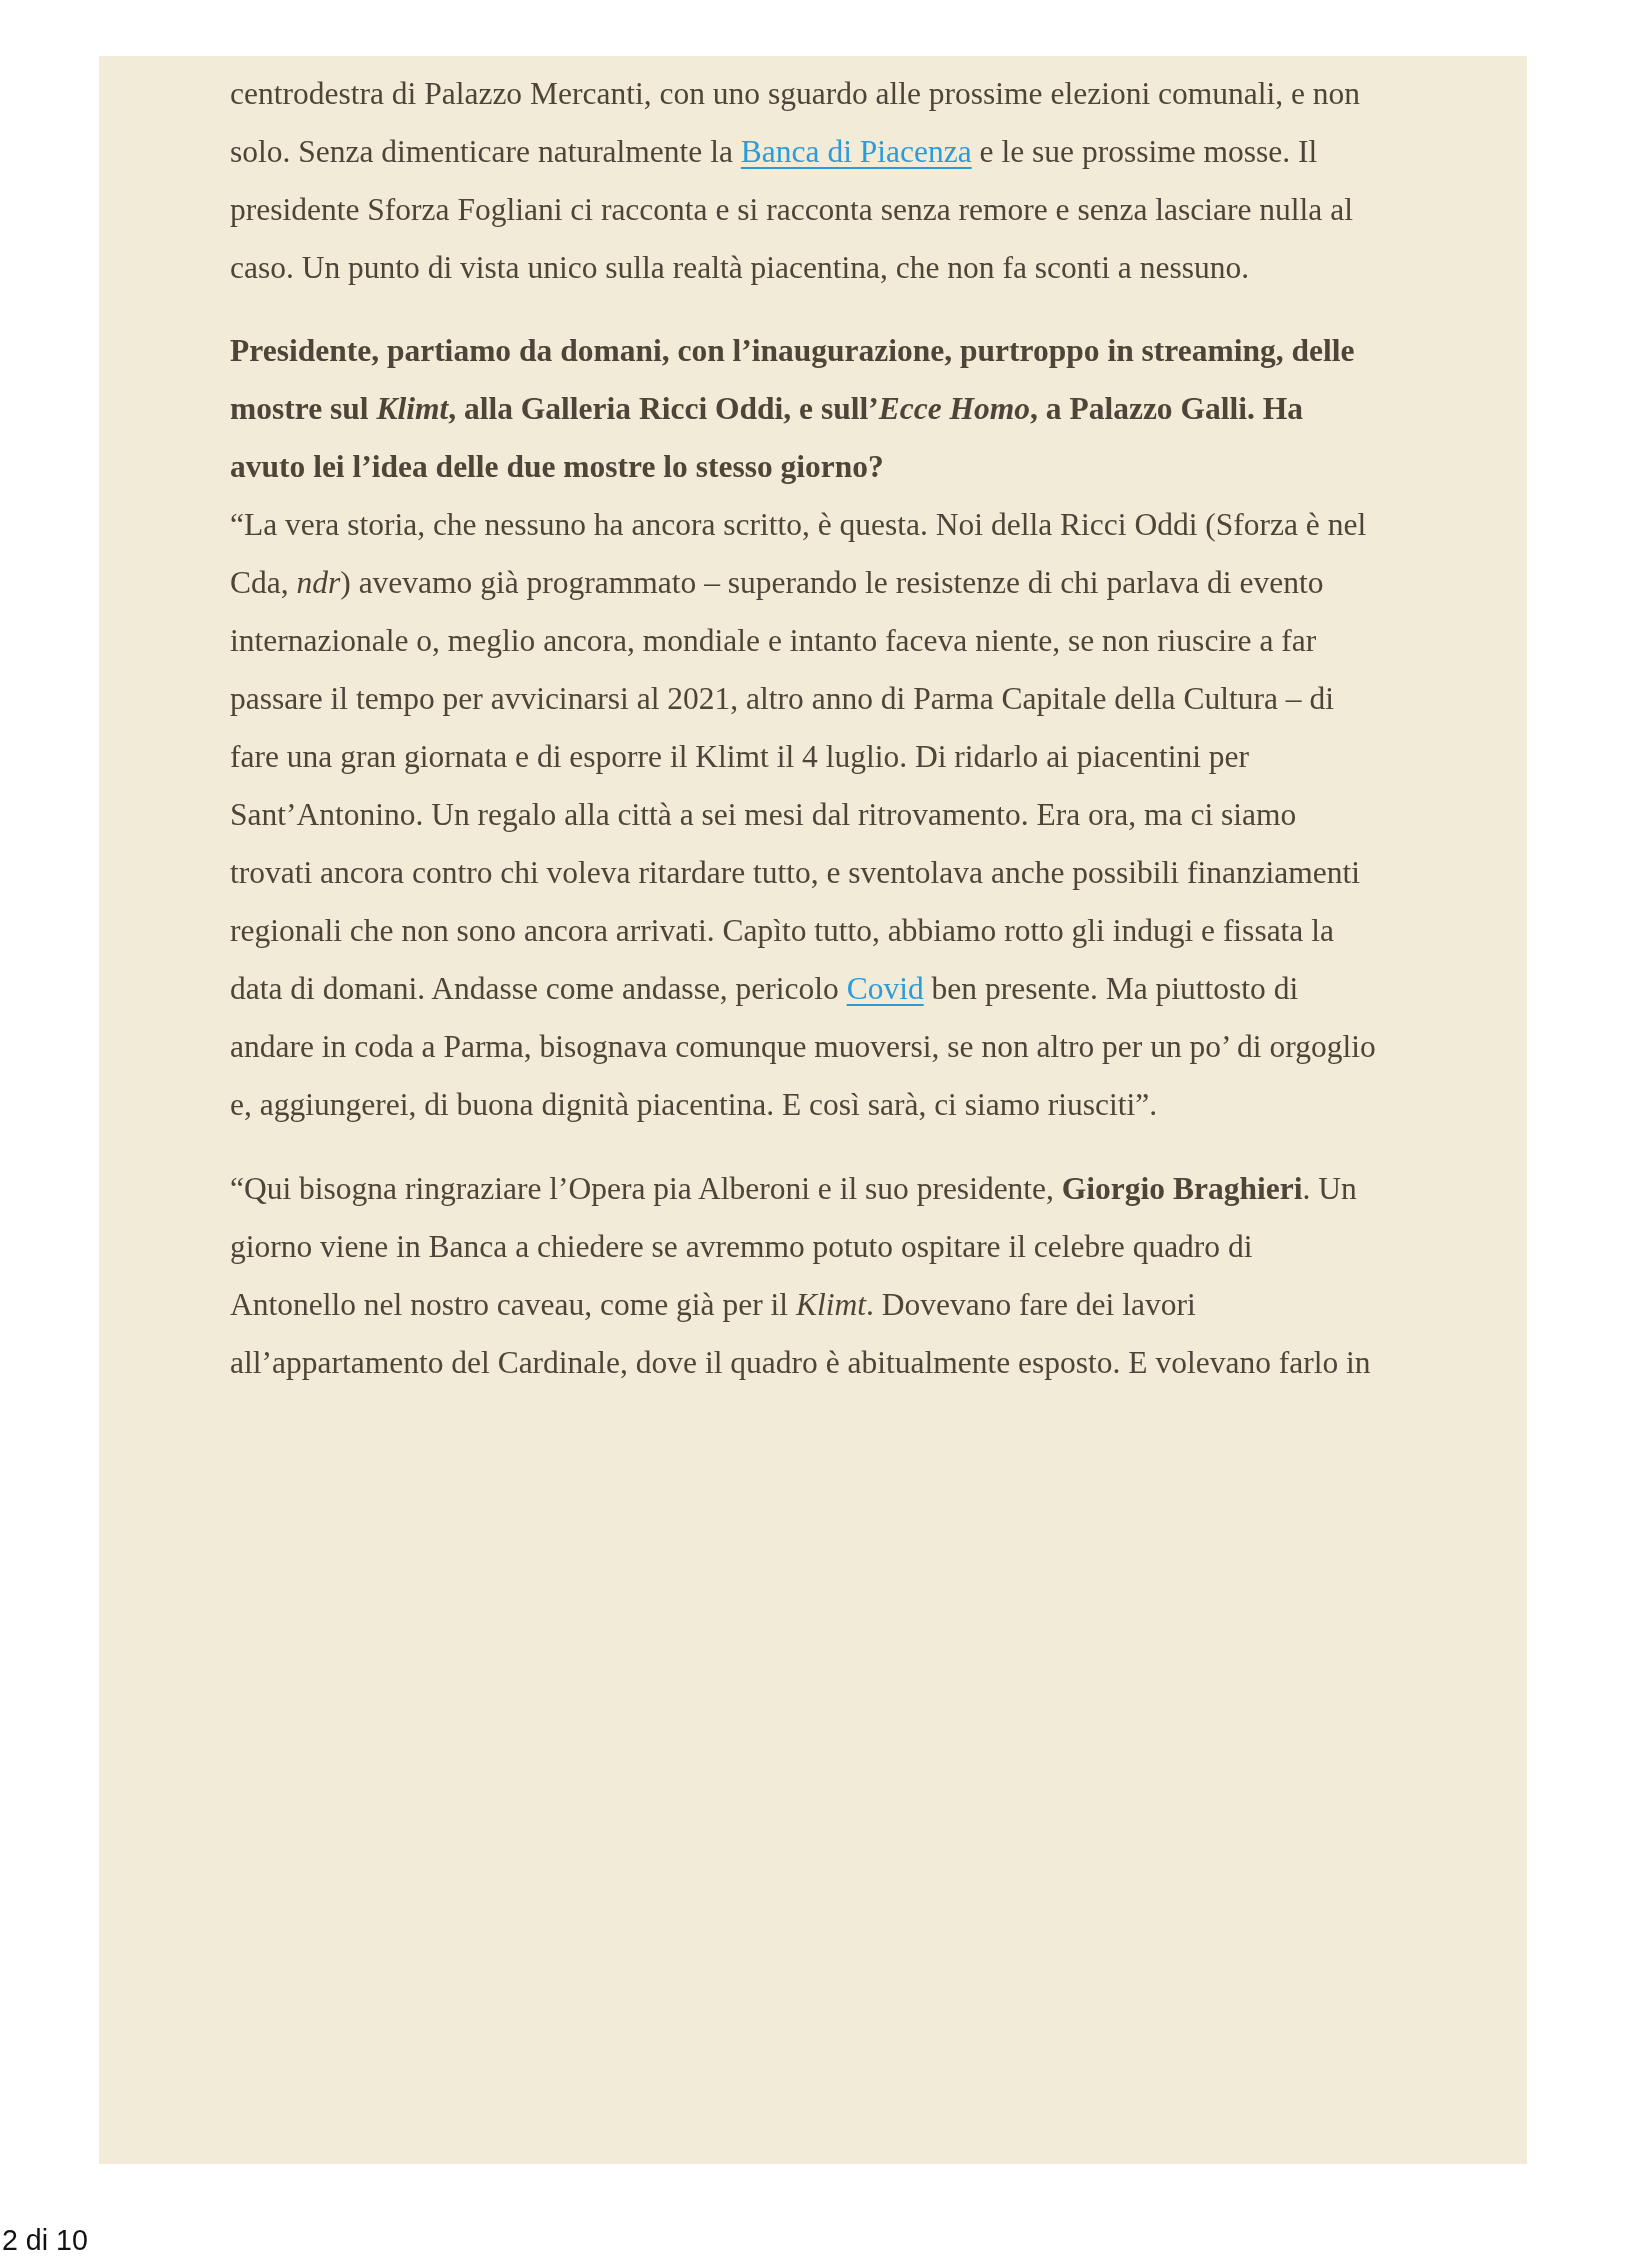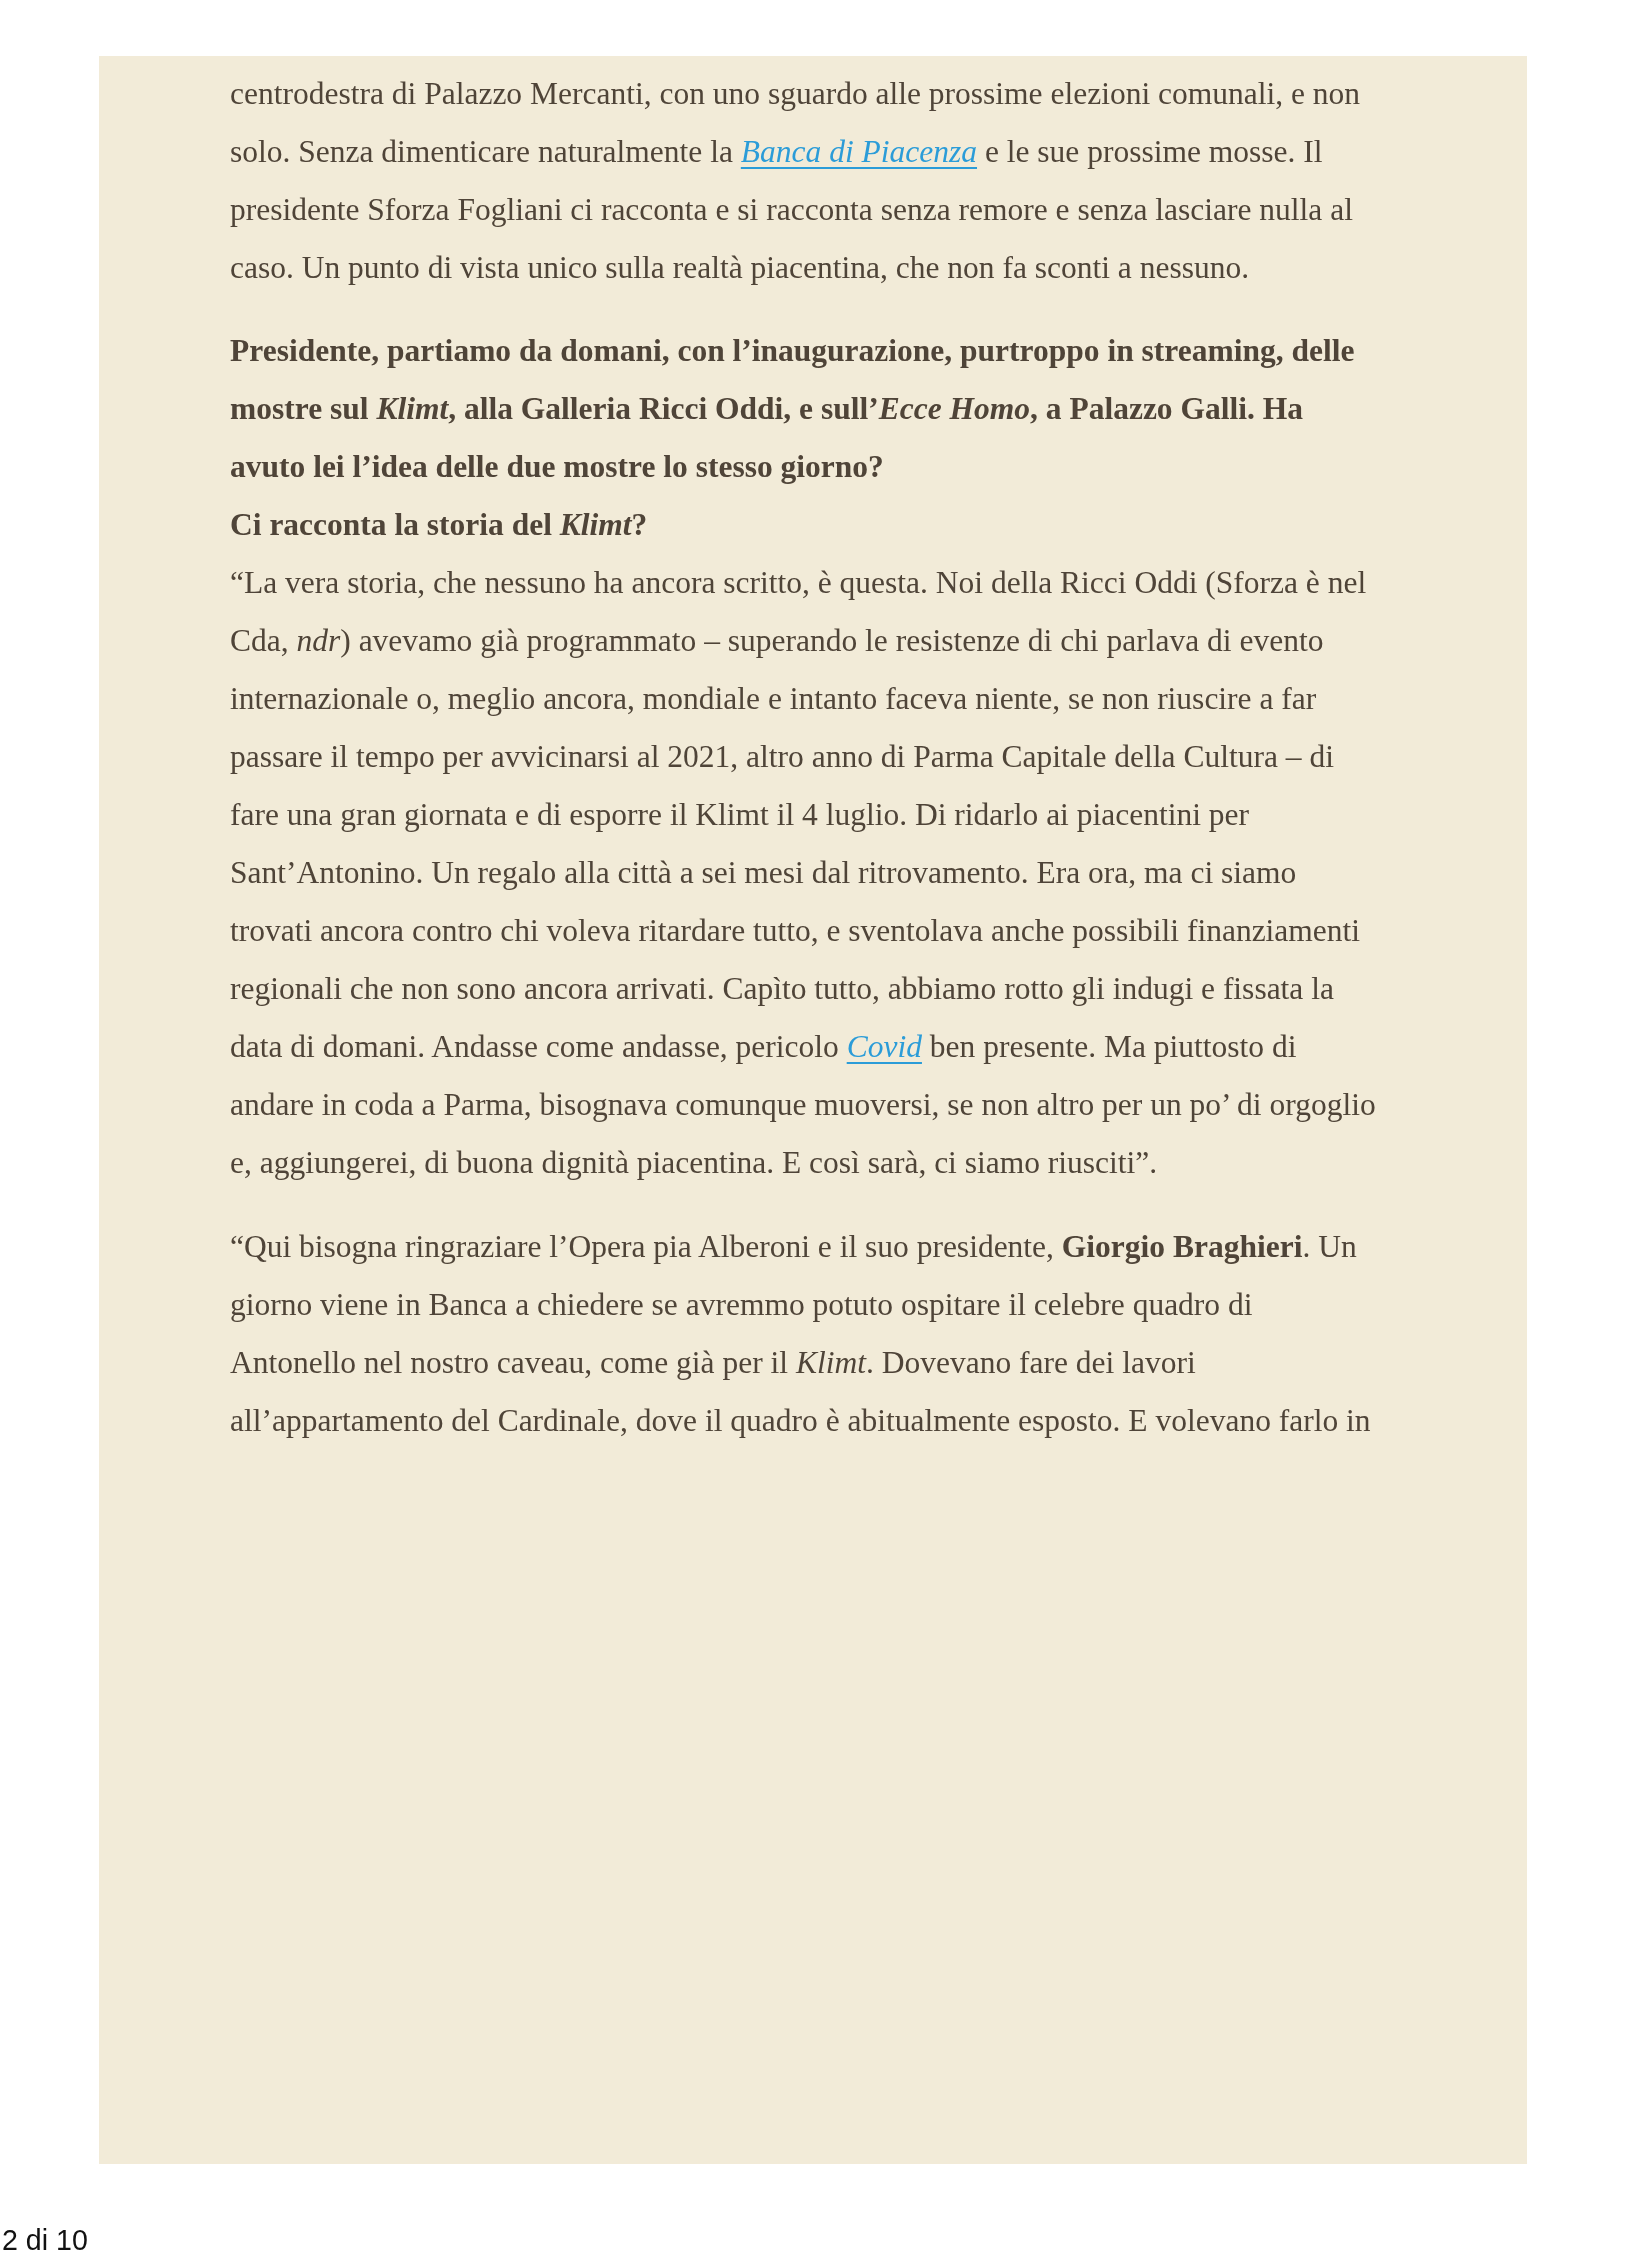--- a/index.html
+++ b/index.html
@@ -32,39 +32,37 @@
   .article p.question {
     font-weight: bold;
     margin-bottom: 0;
   }
   .article a {
     color: var(--link-color, #2b9cd8);
     text-decoration: underline;
     text-decoration-thickness: 2px;
     text-underline-offset: 4.9px;
     cursor: pointer;
-    font-style: italic;
   }
   .page-counter {
     position: absolute;
     left: 2px;
     top: 2224px;
     font-size: 28.6px;
     line-height: 33px;
     color: #111111;
     font-family: Liberation Sans, sans-serif;
   }
 </style>
 </head>
 <body>
 
 <div class="sheet">
   <div class="article">
       <p class="paragraph"><span>centrodestra di Palazzo Mercanti, con uno sguardo alle prossime elezioni comunali, e non solo. Senza dimenticare naturalmente la </span><a href="#">Banca di Piacenza</a><span> e le sue prossime mosse. Il presidente Sforza Fogliani ci racconta e si racconta senza remore e senza lasciare nulla al caso. Un punto di vista unico sulla realtà piacentina, che non fa sconti a nessuno.</span></p>
       <p class="question"><span>Presidente, partiamo da domani, con l’inaugurazione, purtroppo in streaming, delle mostre sul </span><span style="font-style: italic;">Klimt</span><span>, alla Galleria Ricci Oddi, e sull’</span><span style="font-style: italic;">Ecce Homo</span><span>, a Palazzo Galli. Ha avuto lei l’idea delle due mostre lo stesso giorno?</span></p>
-      <p class="question"><span>Ci racconta la storia del </span><span style="font-style: italic;">Klimt</span><span>?</span></p>
       <p class="answer"><span>“La vera storia, che nessuno ha ancora scritto, è questa. Noi della Ricci Oddi (Sforza è nel Cda, </span><span style="font-style: italic;">ndr</span><span>) avevamo già programmato – superando le resistenze di chi parlava di evento internazionale o, meglio ancora, mondiale e intanto faceva niente, se non riuscire a far passare il tempo per avvicinarsi al 2021, altro anno di Parma Capitale della Cultura – di fare una gran giornata e di esporre il Klimt il 4 luglio. Di ridarlo ai piacentini per Sant’Antonino. Un regalo alla città a sei mesi dal ritrovamento. Era ora, ma ci siamo trovati ancora contro chi voleva ritardare tutto, e sventolava anche possibili finanziamenti regionali che non sono ancora arrivati. Capìto tutto, abbiamo rotto gli indugi e fissata la data di domani. Andasse come andasse, pericolo </span><a href="#">Covid</a><span> ben presente. Ma piuttosto di andare in coda a Parma, bisognava comunque muoversi, se non altro per un po’ di orgoglio e, aggiungerei, di buona dignità piacentina. E così sarà, ci siamo riusciti”.</span></p>
       <p class="answer"><span>“Qui bisogna ringraziare l’Opera pia Alberoni e il suo presidente, </span><span style="font-weight: bold;">Giorgio Braghieri</span><span>. Un giorno viene in Banca a chiedere se avremmo potuto ospitare il celebre quadro di Antonello nel nostro caveau, come già per il </span><span style="font-style: italic;">Klimt</span><span>. Dovevano fare dei lavori all’appartamento del Cardinale, dove il quadro è abitualmente esposto. E volevano farlo in</span></p>
     </div>
 </div>
 
 <div class="page-counter">2 di 10</div>
 
 
 </body></html>

